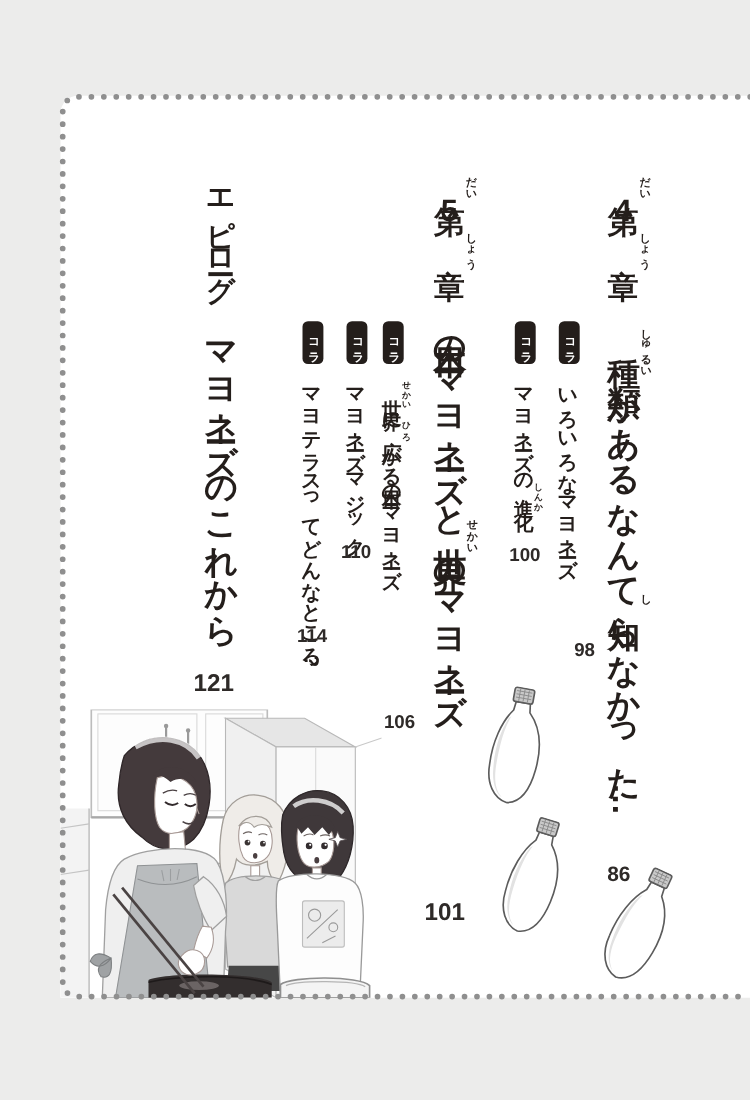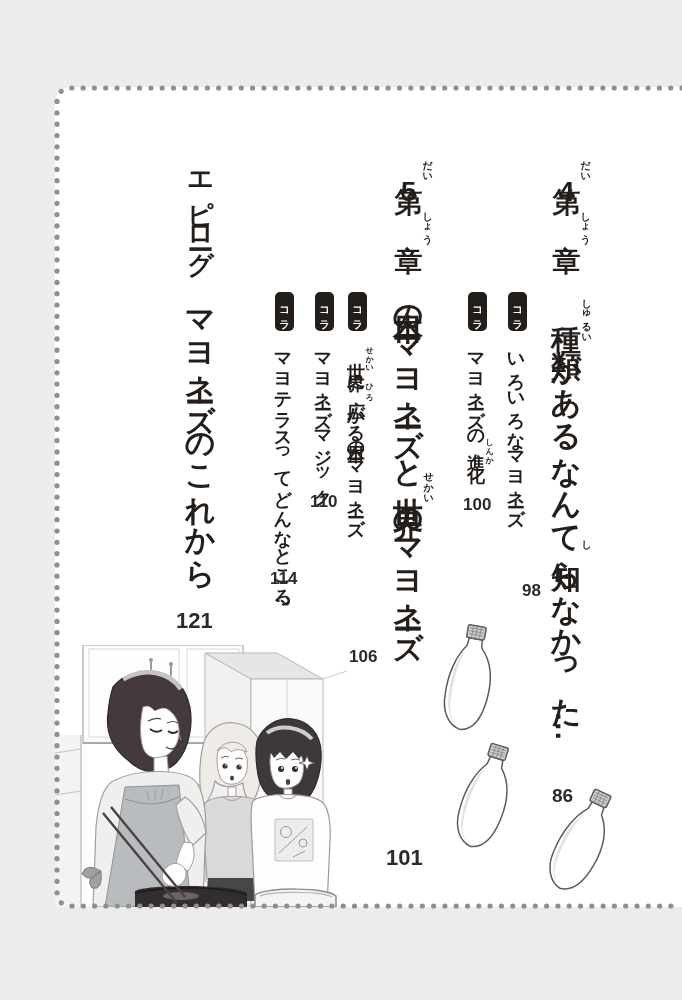--- a/index.html
+++ b/index.html
@@ -61,21 +61,21 @@
   .b-98 {left:508px;top:292px;}
   .b-100{left:468px;top:292px;}
   .b-106{left:348px;top:292px;}
   .b-110{left:315px;top:292px;}
   .b-114{left:275px;top:292px;}
 
   .pn{position:absolute;color:var(--num);font-weight:700;z-index:2;line-height:1;}
   .pn-86 {left:552px;top:786px;font-size:19px;}
   .pn-98 {left:522px;top:534px;font-size:17px;margin-top:48px;}
   .pn-100{left:463px;top:496px;font-size:17px;}
-  .pn-101{left:386px;top:847px;font-size:22px;}
+  .pn-101{left:386px;top:818px;font-size:22px;}
   .pn-106{left:349px;top:602px;font-size:17px;margin-top:46px;}
   .pn-110{left:310px;top:493px;font-size:17px;}
   .pn-114{left:270px;top:570px;font-size:17px;}
   .pn-121{left:176px;top:610px;font-size:22px;}
 </style>
 </head>
 <body>
 
 <div class="canvas">
 

